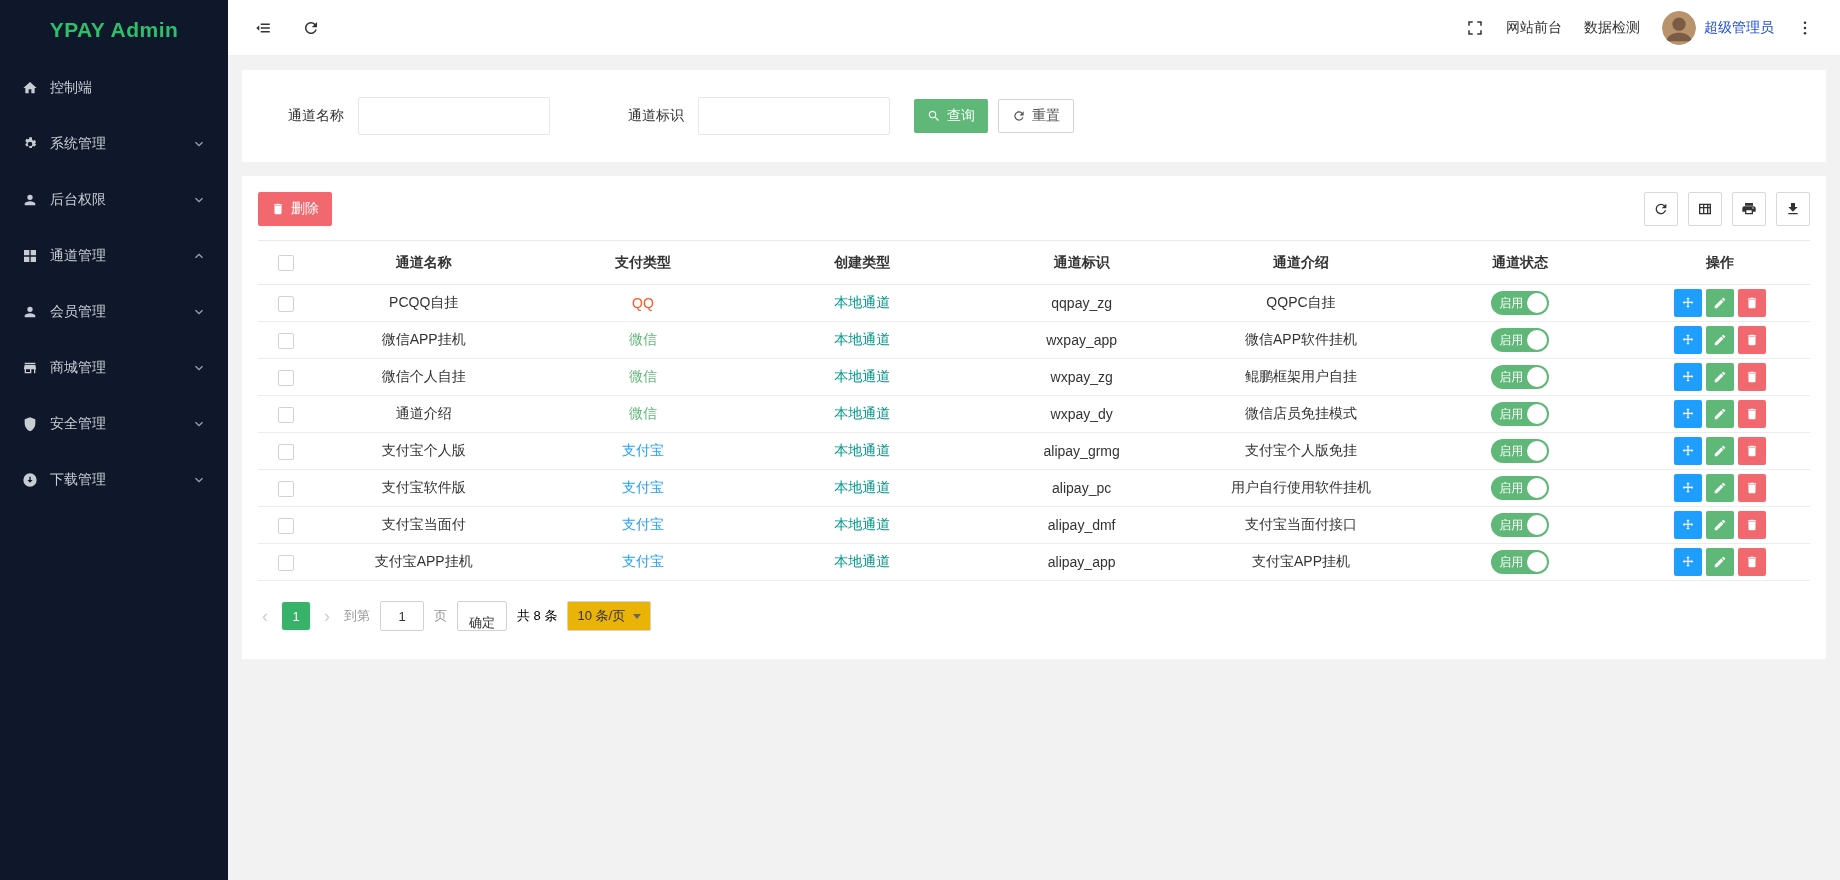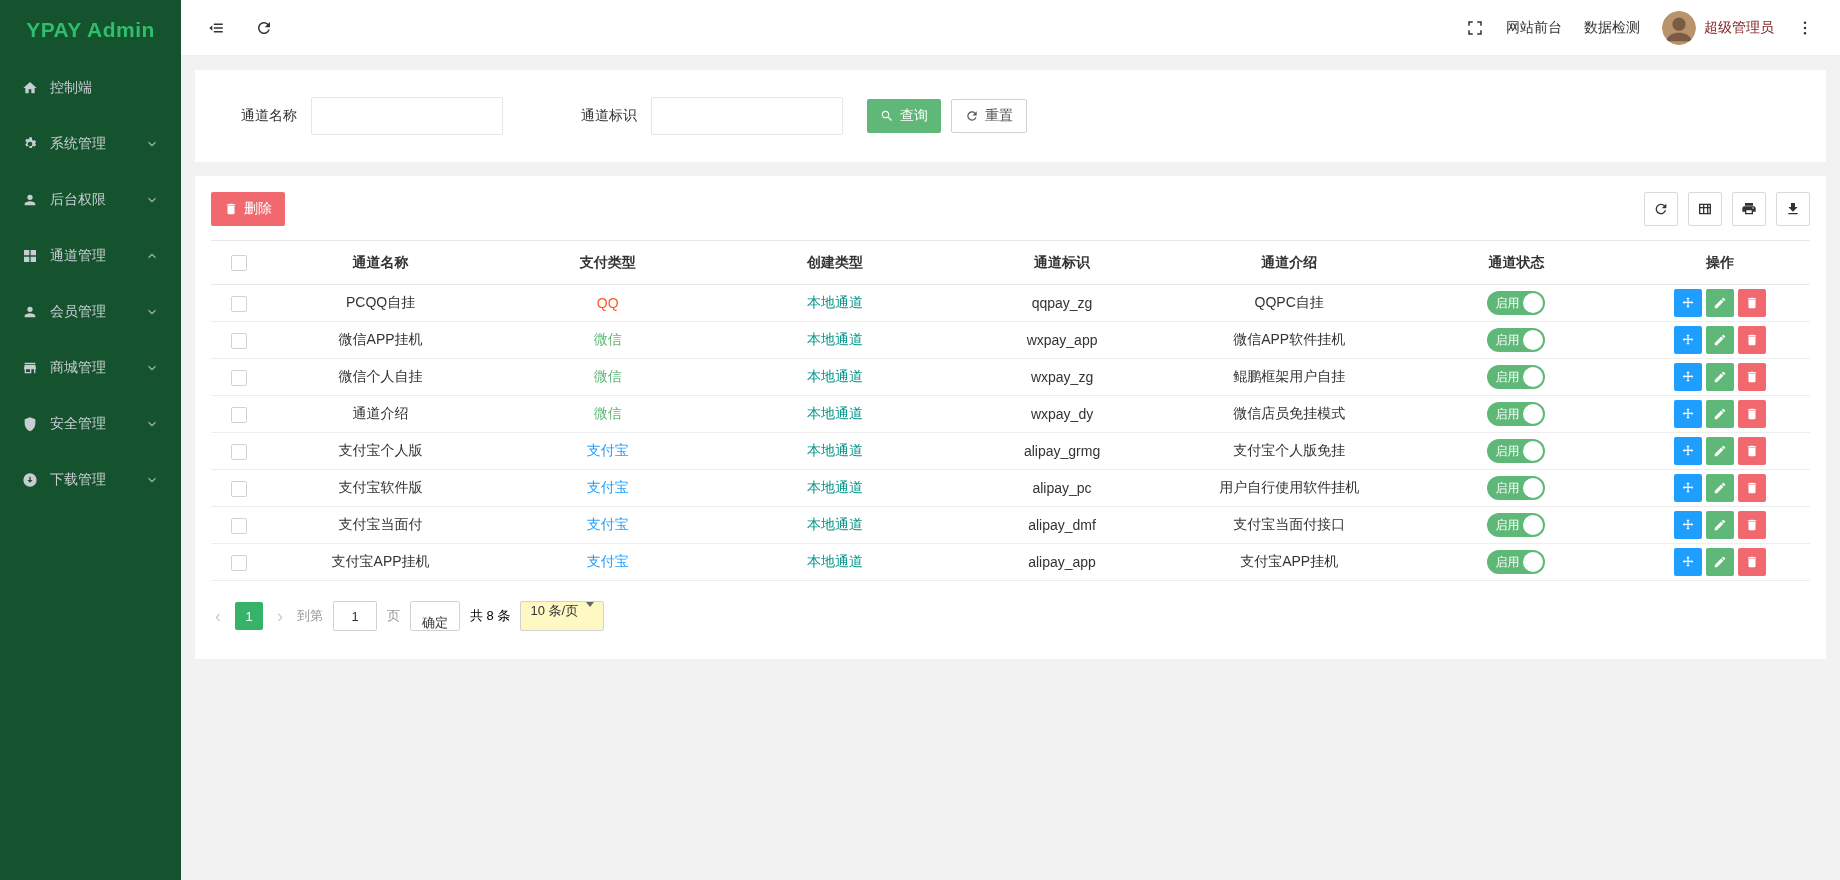--- a/index.html
+++ b/index.html
@@ -1,20 +1,20 @@
 <!DOCTYPE html>
 <html><head>
 <meta charset="utf-8">
 <style>
   *{box-sizing:border-box;margin:0;padding:0}
   html,body{width:1840px;height:880px;overflow:hidden}
   body{font-family:"Liberation Sans","DejaVu Sans",sans-serif;font-size:14px;color:#333;background:#f2f2f2;display:flex}
 
   
-  .sidebar{width:181px;height:880px;background:#14532d;flex-shrink:0;display:flex;flex-direction:column}
+  .sidebar{width:228px;height:880px;background:#0f172a;flex-shrink:0;display:flex;flex-direction:column}
   .logo{height:60px;display:flex;align-items:center;justify-content:center;color:#2fbe6a;font-size:21px;font-weight:700;letter-spacing:.5px}
   .side-item{height:56px;display:flex;align-items:center;gap:12px;padding:0 22px;color:#c8cdd3;cursor:pointer}
   .s-icon{width:16px;height:16px;display:inline-flex}
   .s-icon svg{width:16px;height:16px}
   .s-label{flex:0 0 auto}
   .chev{margin-left:auto;width:14px;height:14px;display:inline-flex;opacity:.8}
   .chev svg{width:14px;height:14px}
   .chev.up svg{transform:rotate(180deg)}
   .submenu{background:#1c2127}
   .sub-item{height:50px;display:flex;align-items:center;padding-left:60px;color:#bfc5cb;cursor:pointer}
@@ -24,21 +24,21 @@
   .main{flex:1;display:flex;flex-direction:column;min-width:0}
   .topbar{height:56px;background:#fff;border-bottom:1px solid #f0f0f0;display:flex;align-items:center;justify-content:space-between;padding:0 26px}
   .tb-left,.tb-right{display:flex;align-items:center}
   .tb-left{gap:30px}
   .tb-right{gap:22px}
   .tb-icon{display:inline-flex;color:#333;cursor:pointer}
   .tb-icon svg{width:18px;height:18px}
   .tb-link{color:#333;cursor:pointer;text-decoration:none}
   .avatar{width:34px;height:34px;border-radius:50%;overflow:hidden;display:inline-flex;cursor:pointer}
   .avatar svg{width:34px;height:34px}
-  .tb-user{color:#7f1d1d;cursor:pointer;margin-left:-14px}
+  .tb-user{color:#1d4ed8;cursor:pointer;margin-left:-14px}
 
   
   .search-card{margin:14px 14px 0;background:#fff;height:92px;display:flex;align-items:center;padding:0 46px}
   .field{display:flex;align-items:center}
   .field+.field{margin-left:78px}
   .field label{margin-right:14px;color:#333}
   .field input{width:192px;height:38px;border:1px solid #e6e6e6;border-radius:2px;padding:0 10px;font-size:14px;color:#333;outline:none}
   .search-actions{margin-left:24px;display:flex;gap:10px}
   .btn{display:inline-flex;align-items:center;gap:6px;height:34px;padding:4px 13px;border:none;border-radius:2px;font-size:14px;cursor:pointer;font-family:inherit}
   .btn.green{background:#5fb878;color:#fff}
@@ -70,21 +70,21 @@
   .act svg{width:14px;height:14px}
 
   
   .pagination{display:flex;align-items:center;gap:10px;margin-top:20px;color:#666;font-size:13px}
   .pg-arrow{color:#ccc;font-size:18px;cursor:pointer;padding:0 4px;line-height:1}
   .pg-num{width:28px;height:28px;background:#36b368;color:#fff;display:inline-flex;align-items:center;justify-content:center;border-radius:2px;cursor:pointer}
   .pg-text{color:#999}
   .pg-input{width:44px;height:30px;border:1px solid #d2d2d2;border-radius:2px;text-align:center;font-size:13px;color:#333;outline:none}
   .pg-btn{height:30px;padding:12px 11px;background:#fff;border:1px solid #d2d2d2;border-radius:2px;color:#333;font-size:13px;cursor:pointer;font-family:inherit}
   .pg-total{color:#000000}
-  .pg-select{height:30px;border:1px solid #d2d2d2;border-radius:2px;background:#fef9c3;display:inline-flex;align-items:flex-start;gap:8px;padding:0 9px;color:#333;cursor:pointer}
+  .pg-select{height:30px;border:1px solid #d2d2d2;border-radius:2px;background:#eab308;display:inline-flex;align-items:center;gap:8px;padding:0 9px;color:#333;cursor:pointer}
   .caret{width:0;height:0;border-left:4px solid transparent;border-right:4px solid transparent;border-top:5px solid #666}
 </style>
 </head>
 <body>
 
 <aside class="sidebar">
   <div class="logo">
     <span>YPAY Admin</span>
   </div>
   <nav id="sidebar-nav">

